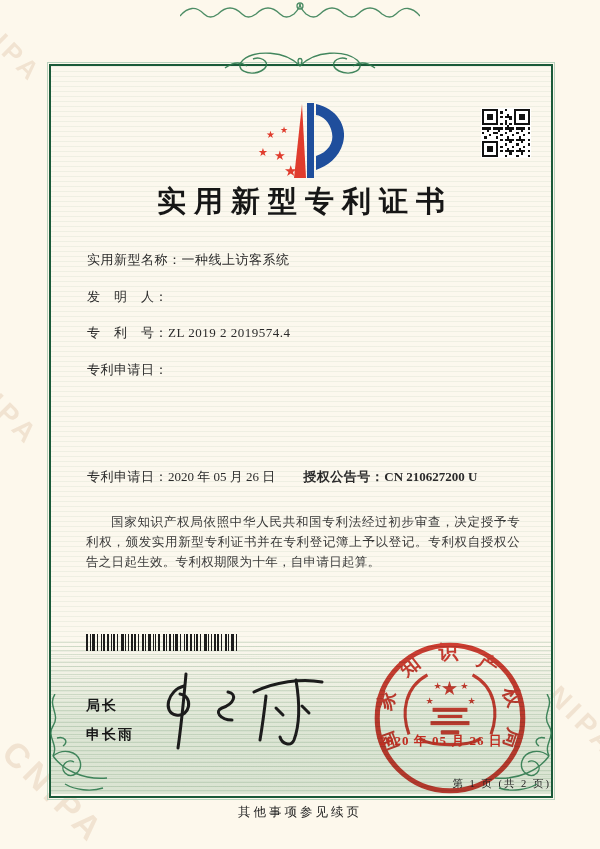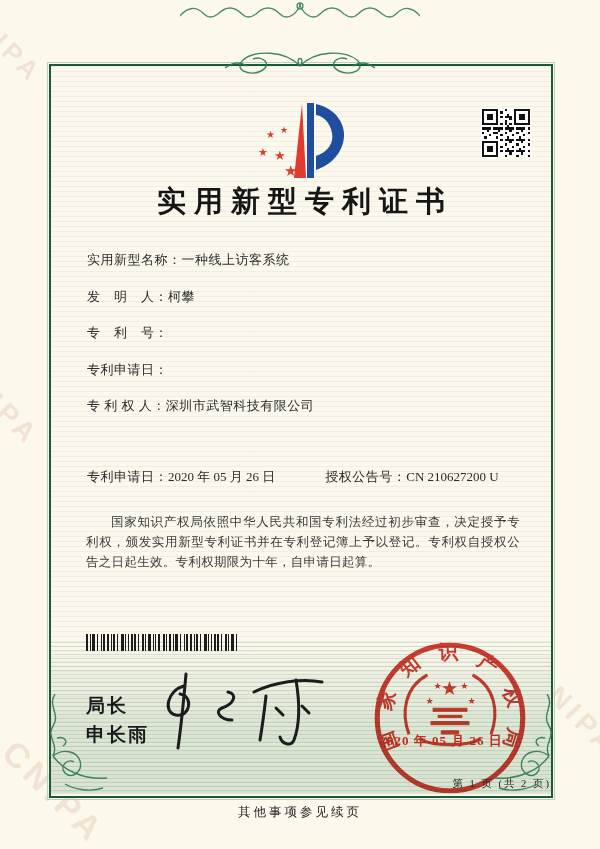--- a/index.html
+++ b/index.html
@@ -35,30 +35,30 @@
   .qr{position:absolute;left:430px;top:42px;width:48px;height:48px;background:#fff;padding:1px;}
   .logo{position:absolute;left:199px;top:32px;}
   .title{
     position:absolute;left:0;top:116px;width:100%;text-align:center;
     font-size:29px;font-weight:bold;letter-spacing:8px;color:#161616;text-indent:8px;
   }
   .field{position:absolute;left:36px;display:flex;font-size:13px;line-height:17px;}
   .field .lbl{flex:0 0 77px;letter-spacing:.5px;white-space:pre;}
   .field .val{width:372px;letter-spacing:.5px;}
   .f1{top:185px}.f2{top:222px}.f3{top:258px}.f4{top:295px}.f5{top:331px}.f6{top:367px}.f7{top:402px}
-  .grant2{margin-left:50px;display:flex;}
+  .grant2{margin-left:28px;display:flex;font-weight:bold;}
   .grant2 .lbl{flex:0 0 77px;}
   .body-text{
     position:absolute;left:19px;top:430px;width:466px;
     font-size:12.5px;line-height:20px;text-align:justify;color:#3a3a3a;letter-spacing:.3px;
   }
   .body-text p{margin:16px;text-indent:2em;}
   .barcode{position:absolute;left:35px;top:568px;width:154px;height:17px;}
   .signer{position:absolute;left:35px;top:625px;font-family:"Liberation Sans","DejaVu Sans",sans-serif;
-    font-weight:bold;font-size:19px;color:#1a1a1a;line-height:29px;letter-spacing:2px;}
+    font-weight:bold;font-size:14px;color:#1a1a1a;line-height:29px;letter-spacing:2px;}
   .signature{position:absolute;left:99px;top:602px;}
   .seal{position:absolute;left:317px;top:570px;width:164px;height:164px;mix-blend-mode:multiply;opacity:.93;}
   .seal-date{
     position:absolute;left:310px;top:666px;width:160px;text-align:center;
     font-weight:bold;font-size:13px;color:#bf2c20;letter-spacing:1px;white-space:nowrap;
   }
   .page-num{position:absolute;left:0;top:711px;width:100%;text-align:right;font-size:10.5px;letter-spacing:2px;color:#222;}
   .continuation{
     position:absolute;left:0;top:804px;width:100%;text-align:center;z-index:1;
     font-size:12.5px;letter-spacing:3px;color:#222;
@@ -199,31 +199,27 @@
     </svg>
 
   <div class="title">实用新型专利证书</div>
 
   <div class="field f1">
     <span class="lbl">实用新型名称：</span>
     <span class="val">一种线上访客系统</span>
   </div>
   <div class="field f2">
     <span class="lbl">发　明　人：</span>
-    <span class="val">柯攀</span>
   </div>
   <div class="field f3">
     <span class="lbl">专　利　号：</span>
+    <span class="val">ZL 2019 2 2019574.4</span>
   </div>
   <div class="field f4">
     <span class="lbl">专利申请日：</span>
-  </div>
-  <div class="field f5">
-    <span class="lbl">专 利 权 人：</span>
-    <span class="val">深圳市武智科技有限公司</span>
   </div>
   <div class="field f7">
     <span class="lbl">专利申请日：</span>
     <span>2020 年 05 月 26 日</span>
     <span class="grant2">
       <span class="lbl">授权公告号：</span>
       <span>CN 210627200 U</span>
     </span>
   </div>
 

